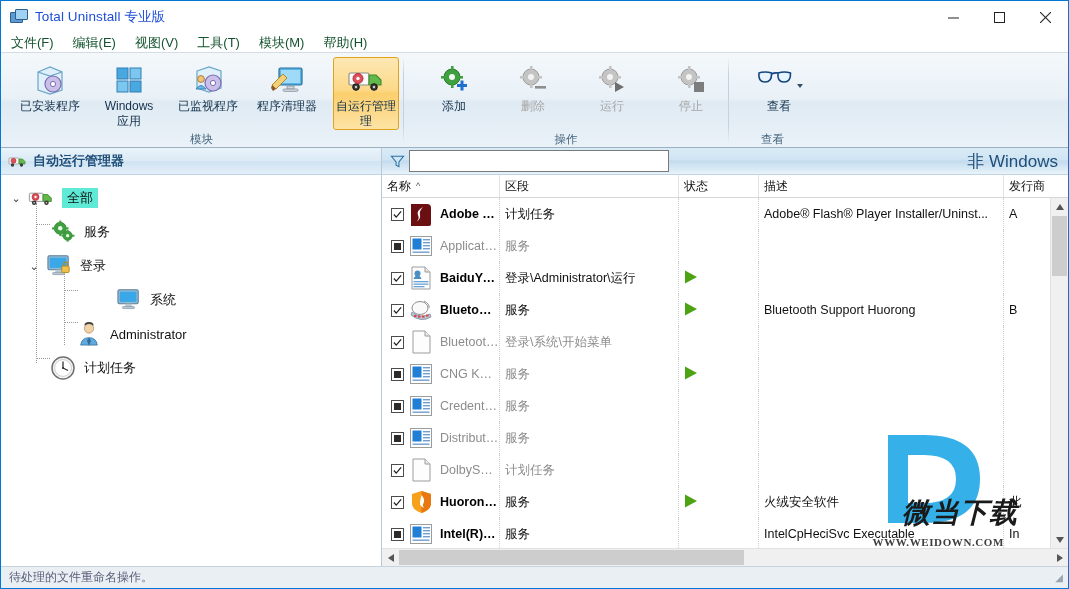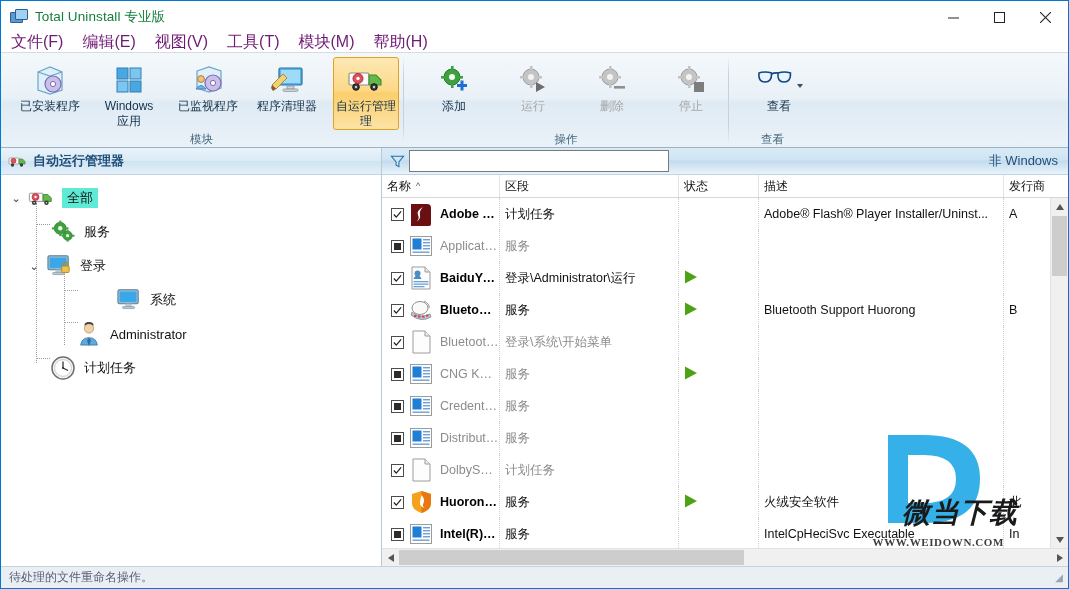--- a/index.html
+++ b/index.html
@@ -14,32 +14,32 @@
   }
 
   
   .titlebar{
     height:32px;display:flex;align-items:center;background:#ffffff;
     position:relative;
   }
   .title-icon{width:18px;height:16px;margin-left:9px;margin-right:7px;position:relative;}
   .title-icon .mon1{position:absolute;left:0;top:3px;width:11px;height:9px;background:#5b9bd5;border:1px solid #2e5f8a;border-radius:1px;}
   .title-icon .mon2{position:absolute;left:5px;top:0px;width:11px;height:9px;background:#9fd2f2;border:1px solid #2e5f8a;border-radius:1px;}
-  .title-text{font-size:13.5px;color:#15803d;letter-spacing:0.1px;}
+  .title-text{font-size:13.5px;color:#1d4ed8;letter-spacing:0.1px;}
   .winbtns{position:absolute;right:0;top:0;display:flex;height:32px;}
   .winbtn{width:46px;height:32px;display:flex;align-items:center;justify-content:center;color:#222;font-size:13px;}
   .winbtn svg{display:block;}
 
   
   .menubar{
     height:19px;display:flex;align-items:center;background:#fff;
     padding-left:8px;
   }
   .menu-item{
-    font-size:16px;color:#701a75;padding:1px 10px 1px 2px;margin-right:7px;
+    font-size:13px;color:#14532d;padding:1px 10px 1px 2px;margin-right:7px;
     white-space:nowrap;
   }
 
   
   .ribbon{
     height:94px;
     background:linear-gradient(to bottom,#f4f8fb 0%,#e9f1f7 48%,#dfeaf3 52%,#eaf2f8 100%);
     border-top:1px solid #d2dde6;border-bottom:1px solid #9ab2c4;
     display:flex;align-items:stretch;position:relative;
   }
@@ -92,21 +92,21 @@
   .filterbar{
     height:26px;display:flex;align-items:center;
     background:linear-gradient(to bottom,#d9ebf6 0%,#cfe4f3 45%,#c3dbee 50%,#e8f3fa 100%);
     border-bottom:1px solid #bfd3e2;position:relative;
   }
   .funnel{margin-left:8px;margin-right:4px;display:flex;}
   .filter-input{
     width:260px;height:22px;border:1px solid #7a7a7a;background:#fff;outline:none;
     font-family:inherit;font-size:12px;padding:0 3px;box-sizing:border-box;
   }
-  .nonwin{position:absolute;right:10px;font-size:13px;color:#1f4e79;}
+  .nonwin{position:absolute;right:10px;font-size:17px;color:#1f4e79;}
 
   .colhead{
     height:22px;display:flex;background:#fff;border-bottom:1px solid #d6d6d6;
     position:relative;
   }
   .col{
     font-size:12px;color:#111;display:flex;align-items:center;
     box-sizing:border-box;padding-left:5px;overflow:hidden;white-space:nowrap;
     border-right:1px solid #e4e4e4;
   }
@@ -312,41 +312,41 @@
           <div class="ico">
             <svg width="30" height="30" viewBox="0 0 30 30">
               <circle cx="13" cy="12" r="8" fill="#c4c4c4" stroke="#9e9e9e" stroke-width="1"></circle>
               <circle cx="13" cy="12" r="3" fill="#f3f3f3"></circle>
               <g fill="#c4c4c4">
                   <rect x="12" y="1" width="2.6" height="5"></rect>
                   <rect x="12" y="18" width="2.6" height="5"></rect>
                   <rect x="2" y="11" width="5" height="2.6"></rect>
                   <rect x="19" y="11" width="5" height="2.6"></rect>
                 </g>
-              <path d="M18 17 L27 22 L18 27 Z" fill="#6d6d6d"></path>
-            </svg>
-          </div>
-          <div class="lbl">运行</div>
+              <rect x="17" y="21" width="11" height="2.6" fill="#8e8e8e"></rect>
+            </svg>
+          </div>
+          <div class="lbl">删除</div>
         </div>
 
         <div class="rbtn disabled">
           <div class="ico">
             <svg width="30" height="30" viewBox="0 0 30 30">
               <circle cx="13" cy="12" r="8" fill="#c4c4c4" stroke="#9e9e9e" stroke-width="1"></circle>
               <circle cx="13" cy="12" r="3" fill="#f3f3f3"></circle>
               <g fill="#c4c4c4">
                   <rect x="12" y="1" width="2.6" height="5"></rect>
                   <rect x="12" y="18" width="2.6" height="5"></rect>
                   <rect x="2" y="11" width="5" height="2.6"></rect>
                   <rect x="19" y="11" width="5" height="2.6"></rect>
                 </g>
-              <rect x="17" y="21" width="11" height="2.6" fill="#8e8e8e"></rect>
-            </svg>
-          </div>
-          <div class="lbl">删除</div>
+              <path d="M18 17 L27 22 L18 27 Z" fill="#6d6d6d"></path>
+            </svg>
+          </div>
+          <div class="lbl">运行</div>
         </div>
 
         <div class="rbtn disabled">
           <div class="ico">
             <svg width="30" height="30" viewBox="0 0 30 30">
               <circle cx="13" cy="12" r="8" fill="#c4c4c4" stroke="#9e9e9e" stroke-width="1"></circle>
               <circle cx="13" cy="12" r="3" fill="#f3f3f3"></circle>
               <g fill="#c4c4c4">
                   <rect x="12" y="1" width="2.6" height="5"></rect>
                   <rect x="12" y="18" width="2.6" height="5"></rect>

